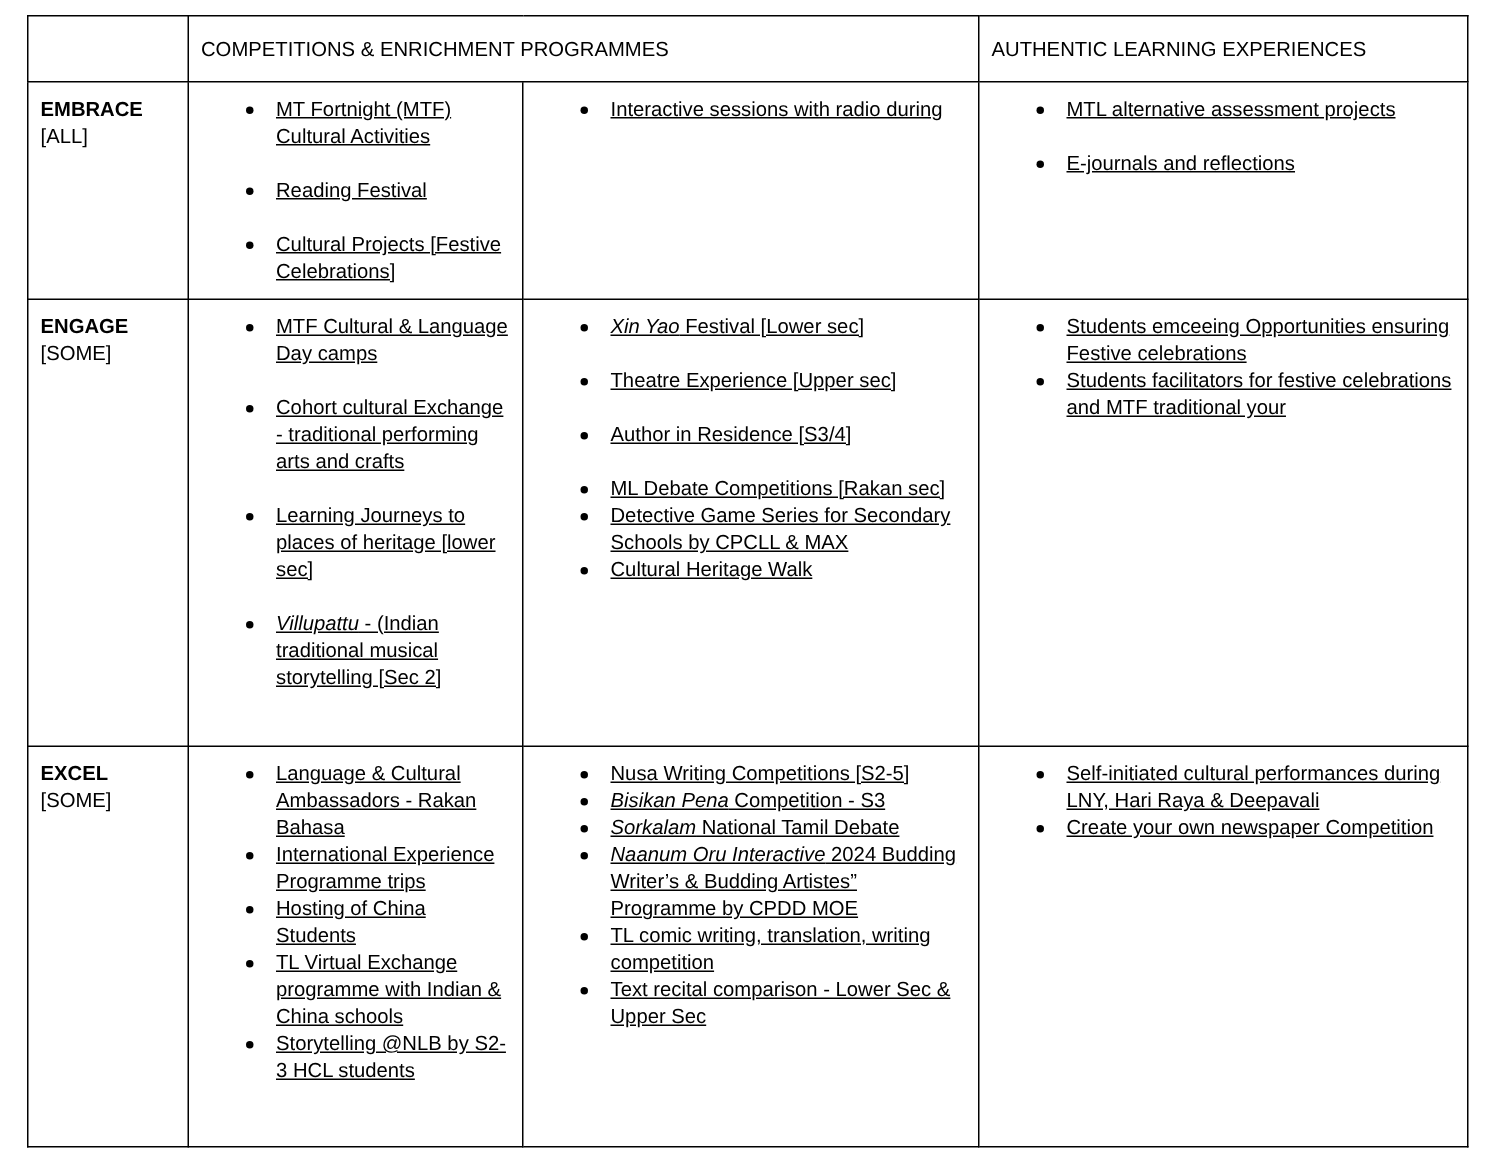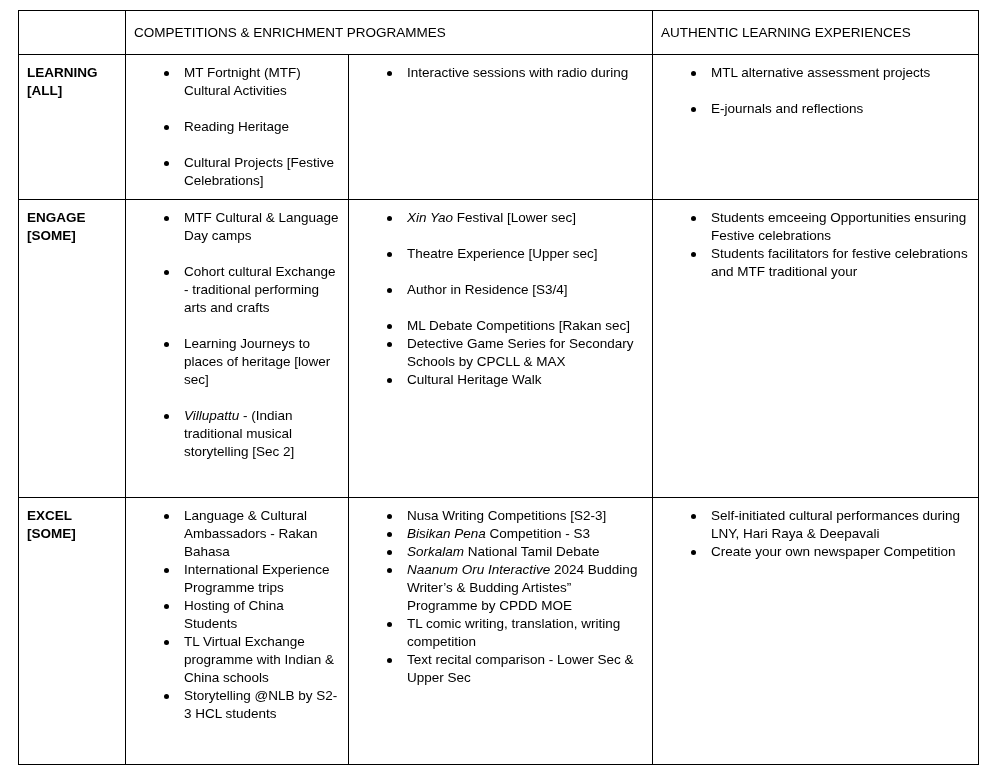--- a/index.html
+++ b/index.html
@@ -5,23 +5,23 @@
   html,body{margin:0;padding:0;background:#ffffff;}
   body{width:990px;height:769px;font-family:"Liberation Sans",sans-serif;color:#000;}
   .sheet{position:relative;width:990px;height:769px;background:#fff;overflow:hidden;}
   table.matrix{position:absolute;left:18px;top:10px;width:960px;border-collapse:collapse;table-layout:fixed;}
   .matrix th,.matrix td{border:1.5px solid #000;vertical-align:top;font-size:13.5px;line-height:18px;font-weight:normal;text-align:left;padding:9px 8px;box-sizing:border-box;}
   .matrix thead th{height:44px;vertical-align:middle;padding:4px 8px;}
   tr.tier-embrace td{height:141px;}
   tr.tier-engage td{height:298px;}
   tr.tier-excel td{height:267px;}
   .label-cell .tier{font-weight:bold;}
-  .label-cell .scope{font-weight:bold;}
+  .label-cell .scope{font-weight:normal;}
   ul.blist{margin:0;padding:0;list-style:none;}
-  ul.blist li{position:relative;padding-left:50px;margin:0;}
+  ul.blist li{position:relative;padding-left:50px;margin:0;text-decoration:underline;}
   ul.blist li.spaced{margin-bottom:18px;}
   ul.blist .bullet{position:absolute;left:30px;top:6.5px;width:5px;height:5px;border-radius:50%;background:#000;}
   ul.blist em{font-style:italic;}
 </style>
 </head>
 <body>
 
 <div class="sheet">
   <table class="matrix">
     <colgroup>
@@ -33,27 +33,27 @@
     <thead>
       <tr>
         <th></th>
         <th colspan="2">COMPETITIONS &amp; ENRICHMENT PROGRAMMES</th>
         <th>AUTHENTIC LEARNING EXPERIENCES</th>
       </tr>
     </thead>
     <tbody>
         <tr class="tier-embrace">
           <td class="label-cell">
-            <div class="tier">LEARNING</div>
+            <div class="tier">EMBRACE</div>
             <div class="scope">[ALL]</div>
           </td>
           <td>
             <ul class="blist">
               <li class="spaced"><span class="bullet"></span><span>MT Fortnight (MTF) Cultural Activities</span></li>
-              <li class="spaced"><span class="bullet"></span><span>Reading Heritage</span></li>
+              <li class="spaced"><span class="bullet"></span><span>Reading Festival</span></li>
               <li><span class="bullet"></span><span>Cultural Projects [Festive Celebrations]</span></li>
             </ul>
           </td>
           <td>
             <ul class="blist">
               <li><span class="bullet"></span><span>Interactive sessions with radio during</span></li>
             </ul>
           </td>
           <td>
             <ul class="blist">
@@ -101,21 +101,21 @@
             <ul class="blist">
               <li><span class="bullet"></span><span>Language &amp; Cultural Ambassadors - Rakan Bahasa</span></li>
               <li><span class="bullet"></span><span>International Experience Programme trips</span></li>
               <li><span class="bullet"></span><span>Hosting of China Students</span></li>
               <li><span class="bullet"></span><span>TL Virtual Exchange programme with Indian &amp; China schools</span></li>
               <li><span class="bullet"></span><span>Storytelling @NLB by S2-3 HCL students</span></li>
             </ul>
           </td>
           <td>
             <ul class="blist">
-              <li><span class="bullet"></span><span>Nusa Writing Competitions [S2-3]</span></li>
+              <li><span class="bullet"></span><span>Nusa Writing Competitions [S2-5]</span></li>
               <li><span class="bullet"></span><em>Bisikan Pena</em><span> Competition - S3</span></li>
               <li><span class="bullet"></span><em>Sorkalam</em><span> National Tamil Debate</span></li>
               <li><span class="bullet"></span><em>Naanum Oru Interactive</em><span> 2024 Budding Writer’s &amp; Budding Artistes” Programme by CPDD MOE</span></li>
               <li><span class="bullet"></span><span>TL comic writing, translation, writing competition</span></li>
               <li><span class="bullet"></span><span>Text recital comparison - Lower Sec &amp; Upper Sec</span></li>
             </ul>
           </td>
           <td>
             <ul class="blist">
               <li><span class="bullet"></span><span>Self-initiated cultural performances during LNY, Hari Raya &amp; Deepavali</span></li>

